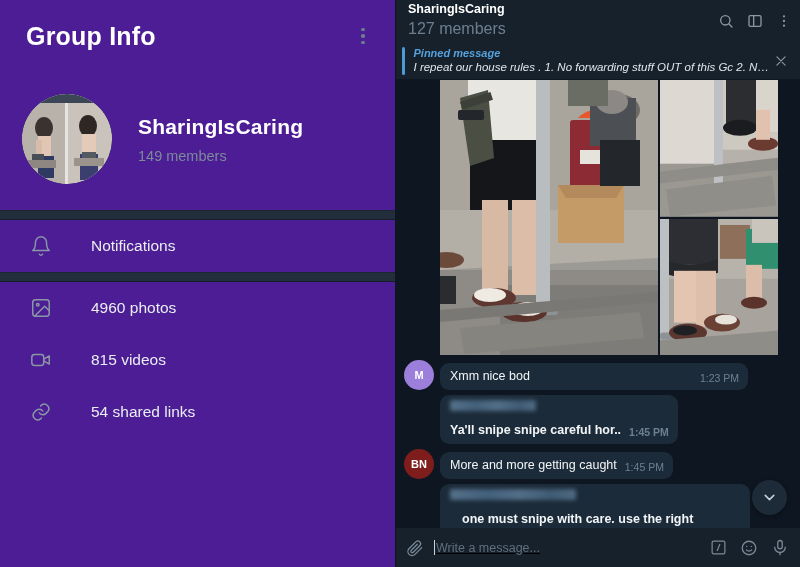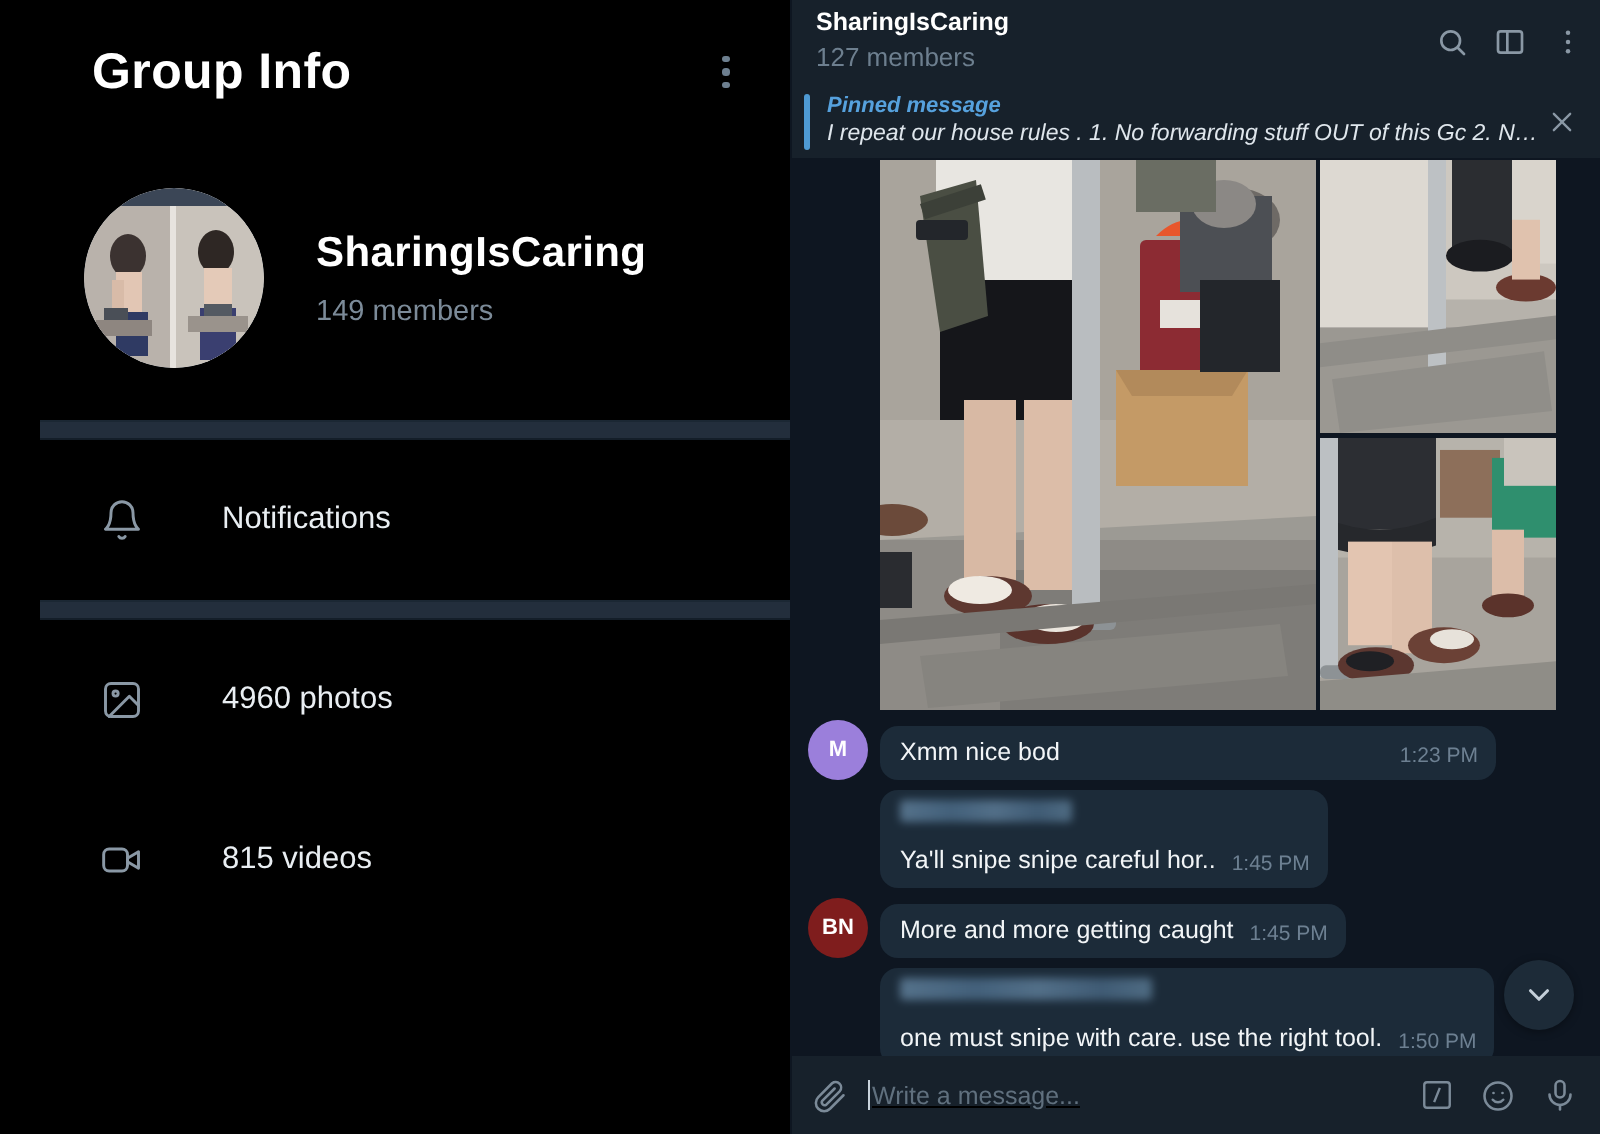--- a/index.html
+++ b/index.html
@@ -7,25 +7,24 @@
     width: 800px; height: 567px;
     background: #17212b;
     font-family: "Liberation Sans", sans-serif;
     overflow: hidden;
   }
   .app { display: flex; width: 800px; height: 567px; }
 
   
   .info-panel {
     width: 396px; height: 567px;
-    background: #000000;
+    background: #4c1d95;
     position: relative;
     flex: 0 0 396px;
     border-right: 1px solid #0e1621;
-    padding-left: 20px;
   }
   .info-header {
     height: 72px;
     display: flex; align-items: center;
     padding: 0 18px 0 26px;
   }
   .info-title {
     font-size: 25px; font-weight: bold;
     color: #ffffff; letter-spacing: .2px;
     flex: 1;
@@ -59,21 +58,21 @@
   .profile-sub {
     font-size: 14.5px; color: #7c8b99; margin-top: 9px;
   }
 
   .divider-band {
     height: 10px; background: #232e3c;
     border-top: 1px solid #1b2733; border-bottom: 1px solid #141e29;
   }
   .list-row {
     display: flex; align-items: center;
-    height: 80px; padding-left: 26px; cursor: pointer;
+    height: 52px; padding-left: 26px; cursor: pointer;
   }
   .list-row .ico {
     width: 30px; flex: 0 0 30px;
     display: flex; align-items: center; justify-content: center;
     color: #8a98a5;
   }
   .list-row .ico svg { display: block; }
   .list-row .lbl {
     margin-left: 35px; font-size: 15.5px; color: #e9eef2;
   }
@@ -89,21 +88,21 @@
     height: 42px; flex: 0 0 42px;
     background: #17212b;
     display: flex; align-items: center;
     padding: 0 8px 0 12px;
   }
   .ch-texts { flex: 1; min-width: 0; }
   .ch-title {
     font-size: 12.5px; font-weight: bold; color: #ffffff;
     line-height: 1.25;
   }
-  .ch-sub { font-size: 13px; color: #6d7f8f; line-height: 1.35; }
+  .ch-sub { font-size: 16px; color: #6d7f8f; line-height: 1.35; }
   .ch-icons { display: flex; align-items: center; gap: 13px; color: #8a98a5; }
   .ch-icons .ibtn { cursor: pointer; display: flex; align-items: center; }
 
   .pinned {
     background: #17212b; height: 37px; flex: 0 0 37px;
     display: flex; align-items: center;
     padding: 0 8px 0 0; position: relative; font-style: italic;
   }
   .pin-bar { width: 2.5px; height: 28px; background: #4e9ad4; margin: 0 9px 0 6px; flex: 0 0 2.5px; border-radius: 2px;}
   .pin-texts { flex: 1; min-width: 0; }
@@ -148,21 +147,21 @@
   .bubble.wide { width: 308px; }
   .bubble .btxt { font-size: 12.5px; color: #f2f5f7; line-height: 1.35; text-align: right; }
   .bubble .btime { font-size: 10.5px; color: #6d8092; white-space: nowrap; margin-left: auto; padding-bottom: 1px;}
   .sender-redacted {
     height: 11px; border-radius: 2px; margin-bottom: 3px;
     background: linear-gradient(90deg,#5f7e99,#4a6a86 30%,#5c7b96 55%,#46647f 80%,#587790);
     filter: blur(2.2px); opacity: .85;
   }
   .sr-1 { width: 86px; }
   .sr-2 { width: 126px; }
-  .bubble.named { flex-direction: column; align-items: stretch; padding-top: 5px;}
+  .bubble.named { flex-direction: column; align-items: stretch; padding-top: 5px; font-weight: bold;}
   .bubble.named .row2 { display: flex; align-items: flex-end; gap: 8px; }
 
   .scroll-down {
     position: absolute; right: 13px; bottom: 13px;
     width: 35px; height: 35px; border-radius: 50%;
     background: #1d2b38; display: flex; align-items: center; justify-content: center;
     color: #c3ced8; cursor: pointer; box-shadow: 0 1px 4px rgba(0,0,0,.35);
   }
 
   .composer {
@@ -256,20 +255,29 @@
       <span class="ico">
         <svg width="22" height="22" viewBox="0 0 24 24" fill="none" stroke="currentColor" stroke-width="1.6" stroke-linecap="round" stroke-linejoin="round">
           <rect x="2" y="6" width="13" height="12" rx="3"></rect>
           <path d="M15 11l6-3.5v9L15 13z"></path>
         </svg>
       </span>
       <span class="lbl">815 videos</span>
     </div>
 
 
+    <div class="list-row">
+      <span class="ico">
+        <svg width="22" height="22" viewBox="0 0 24 24" fill="none" stroke="currentColor" stroke-width="1.6" stroke-linecap="round" stroke-linejoin="round">
+          <path d="M10 13a5 5 0 0 0 7.5.5l2-2a5 5 0 0 0-7-7l-1 1"></path>
+          <path d="M14 11a5 5 0 0 0-7.5-.5l-2 2a5 5 0 0 0 7 7l1-1"></path>
+        </svg>
+      </span>
+      <span class="lbl">54 shared links</span>
+    </div>
 
     <div class="list-row">
       
       
     </div>
 
   </div>
 
   <div class="chat-panel">
 

